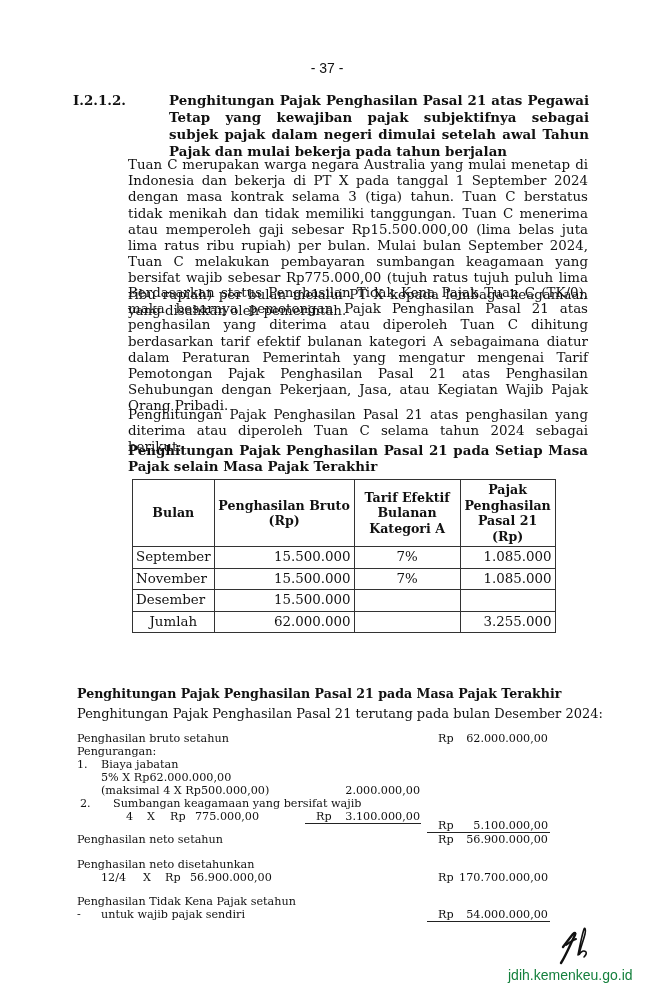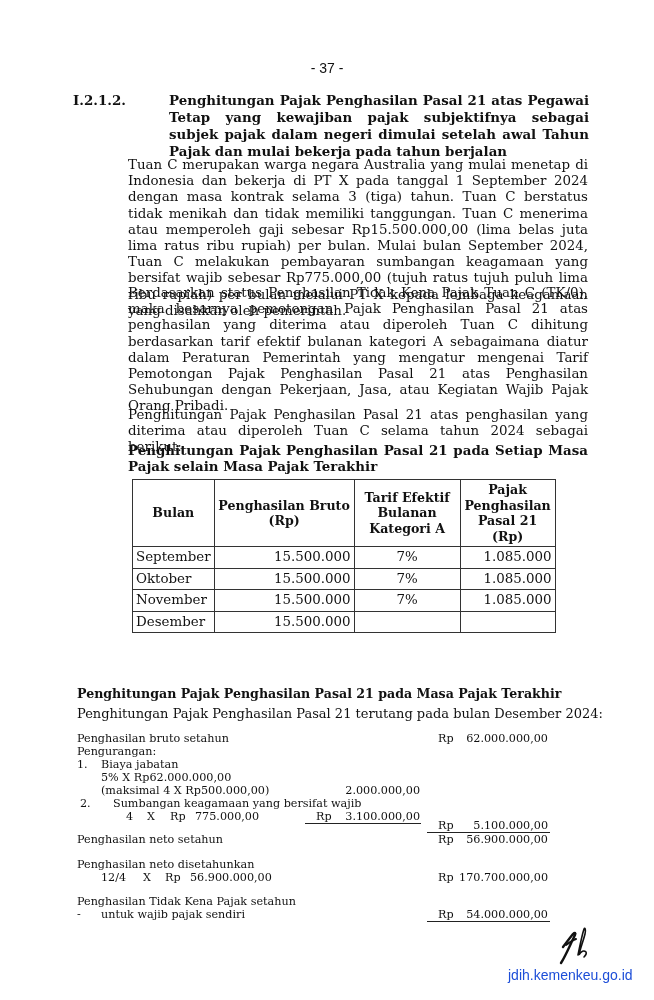--- a/index.html
+++ b/index.html
@@ -140,21 +140,21 @@
       left: 558px;
       width: 32px;
       height: 42px;
     }
     .footer-link {
       position: absolute;
       top: 967px;
       left: 508px;
       font-family: "Liberation Sans", sans-serif;
       font-size: 14px;
-      color: #1d4ed8;
+      color: #15803d;
     }
   </style>
 </head>
 <body>
 
 <div class="page-number">- 37 -</div>
 
 <div class="section-heading">
   <span class="num">I.2.1.2.</span>
   <span class="txt">Penghitungan Pajak Penghasilan Pasal 21 atas Pegawai Tetap yang kewajiban pajak subjektifnya sebagai subjek pajak dalam negeri dimulai setelah awal Tahun Pajak dan mulai bekerja pada tahun berjalan</span>
@@ -182,36 +182,36 @@
     </tr>
   </thead>
   <tbody>
     <tr>
       <td class="left">September</td>
       <td class="right">15.500.000</td>
       <td class="center">7%</td>
       <td class="right">1.085.000</td>
     </tr>
     <tr>
-      <td class="left">Oktober</td>
-      <td class="right">15.500.000</td>
-      <td class="center">7%</td>
-      <td class="right">1.085.000</td>
-    </tr>
-    <tr>
       <td class="left">November</td>
       <td class="right">15.500.000</td>
       <td class="center">7%</td>
       <td class="right">1.085.000</td>
     </tr>
     <tr>
       <td class="left">Desember</td>
       <td class="right">15.500.000</td>
       <td class="center"></td>
       <td class="right"></td>
+    </tr>
+    <tr>
+      <td class="center">Jumlah</td>
+      <td class="right">62.000.000</td>
+      <td class="center"></td>
+      <td class="right">3.255.000</td>
     </tr>
   </tbody>
 </table>
 
 <div class="calc-title">Penghitungan Pajak Penghasilan Pasal 21 pada Masa Pajak Terakhir</div>
 <div class="calc-intro">Penghitungan Pajak Penghasilan Pasal 21 terutang pada bulan Desember 2024:</div>
 
 <div class="calc" style="top:732px;">Penghasilan bruto setahun</div>
 <div class="rp" style="top:732px; left:438px;">Rp</div>
 <div class="amt" style="top:732px; right:106px;">62.000.000,00</div>

